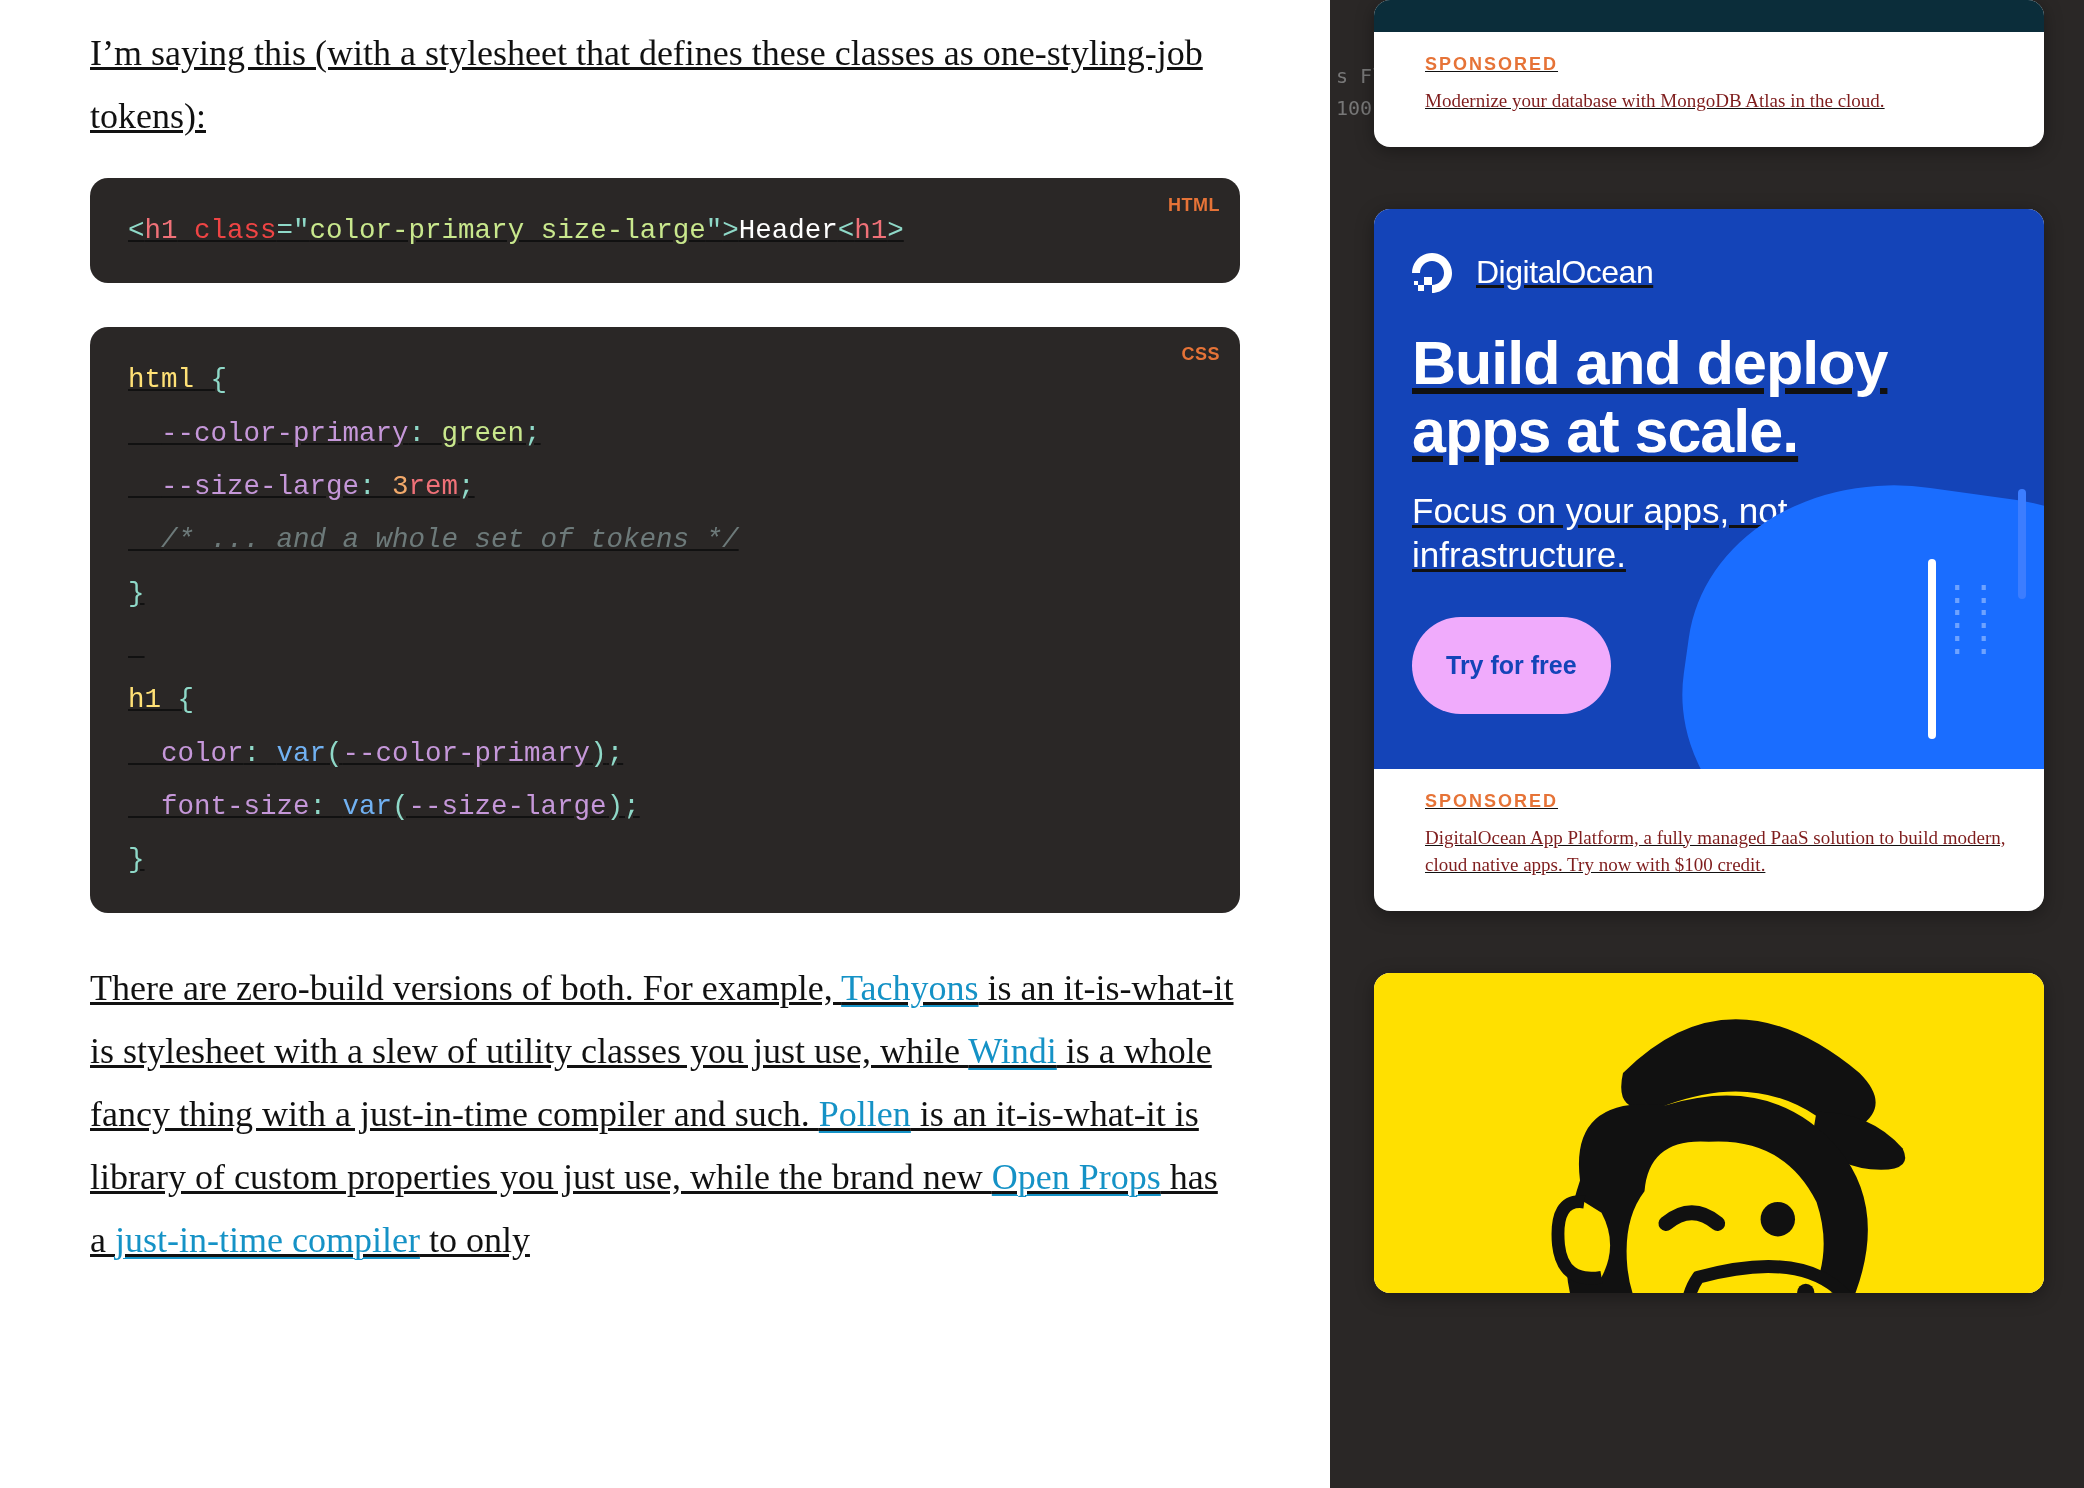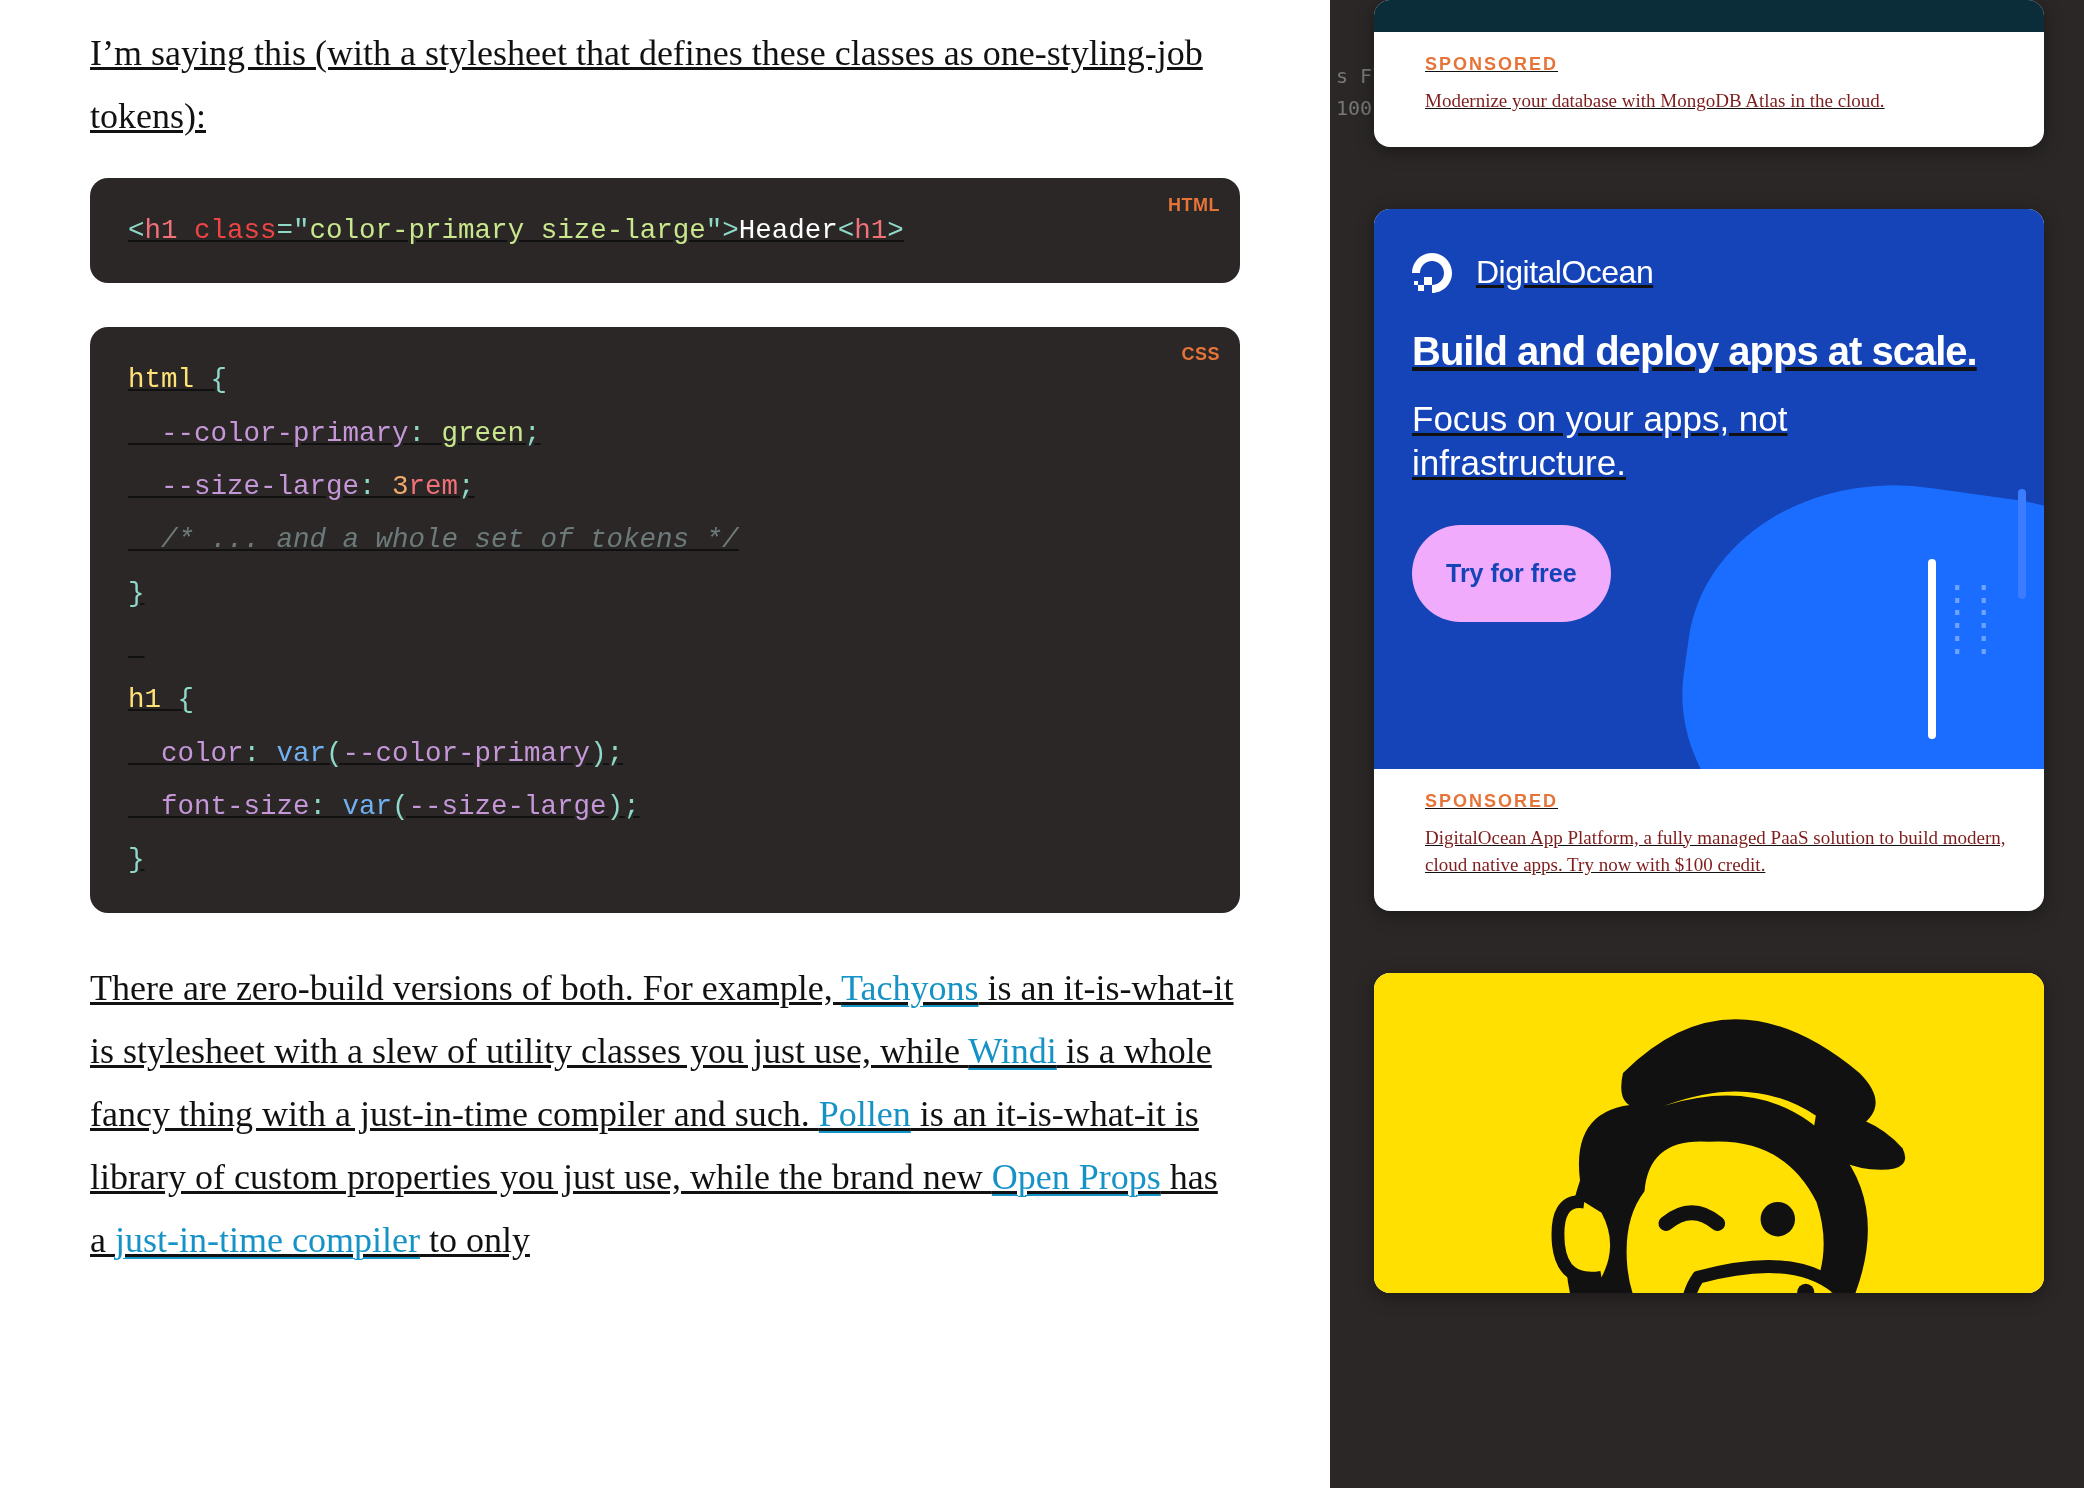--- a/index.html
+++ b/index.html
@@ -144,21 +144,21 @@
     align-items: center;
     gap: 24px;
     margin-bottom: 36px;
   }
   .do-logo-text {
     font-size: 32px;
     font-weight: 500;
     letter-spacing: -0.5px;
   }
   .do-headline {
-    font-size: 40px;
+    font-size: 61px;
     font-weight: 700;
     line-height: 1.12;
     letter-spacing: -1px;
     margin-bottom: 24px;
   }
   .do-sub {
     font-size: 35px;
     font-weight: 400;
     line-height: 1.25;
     margin-bottom: 40px;

